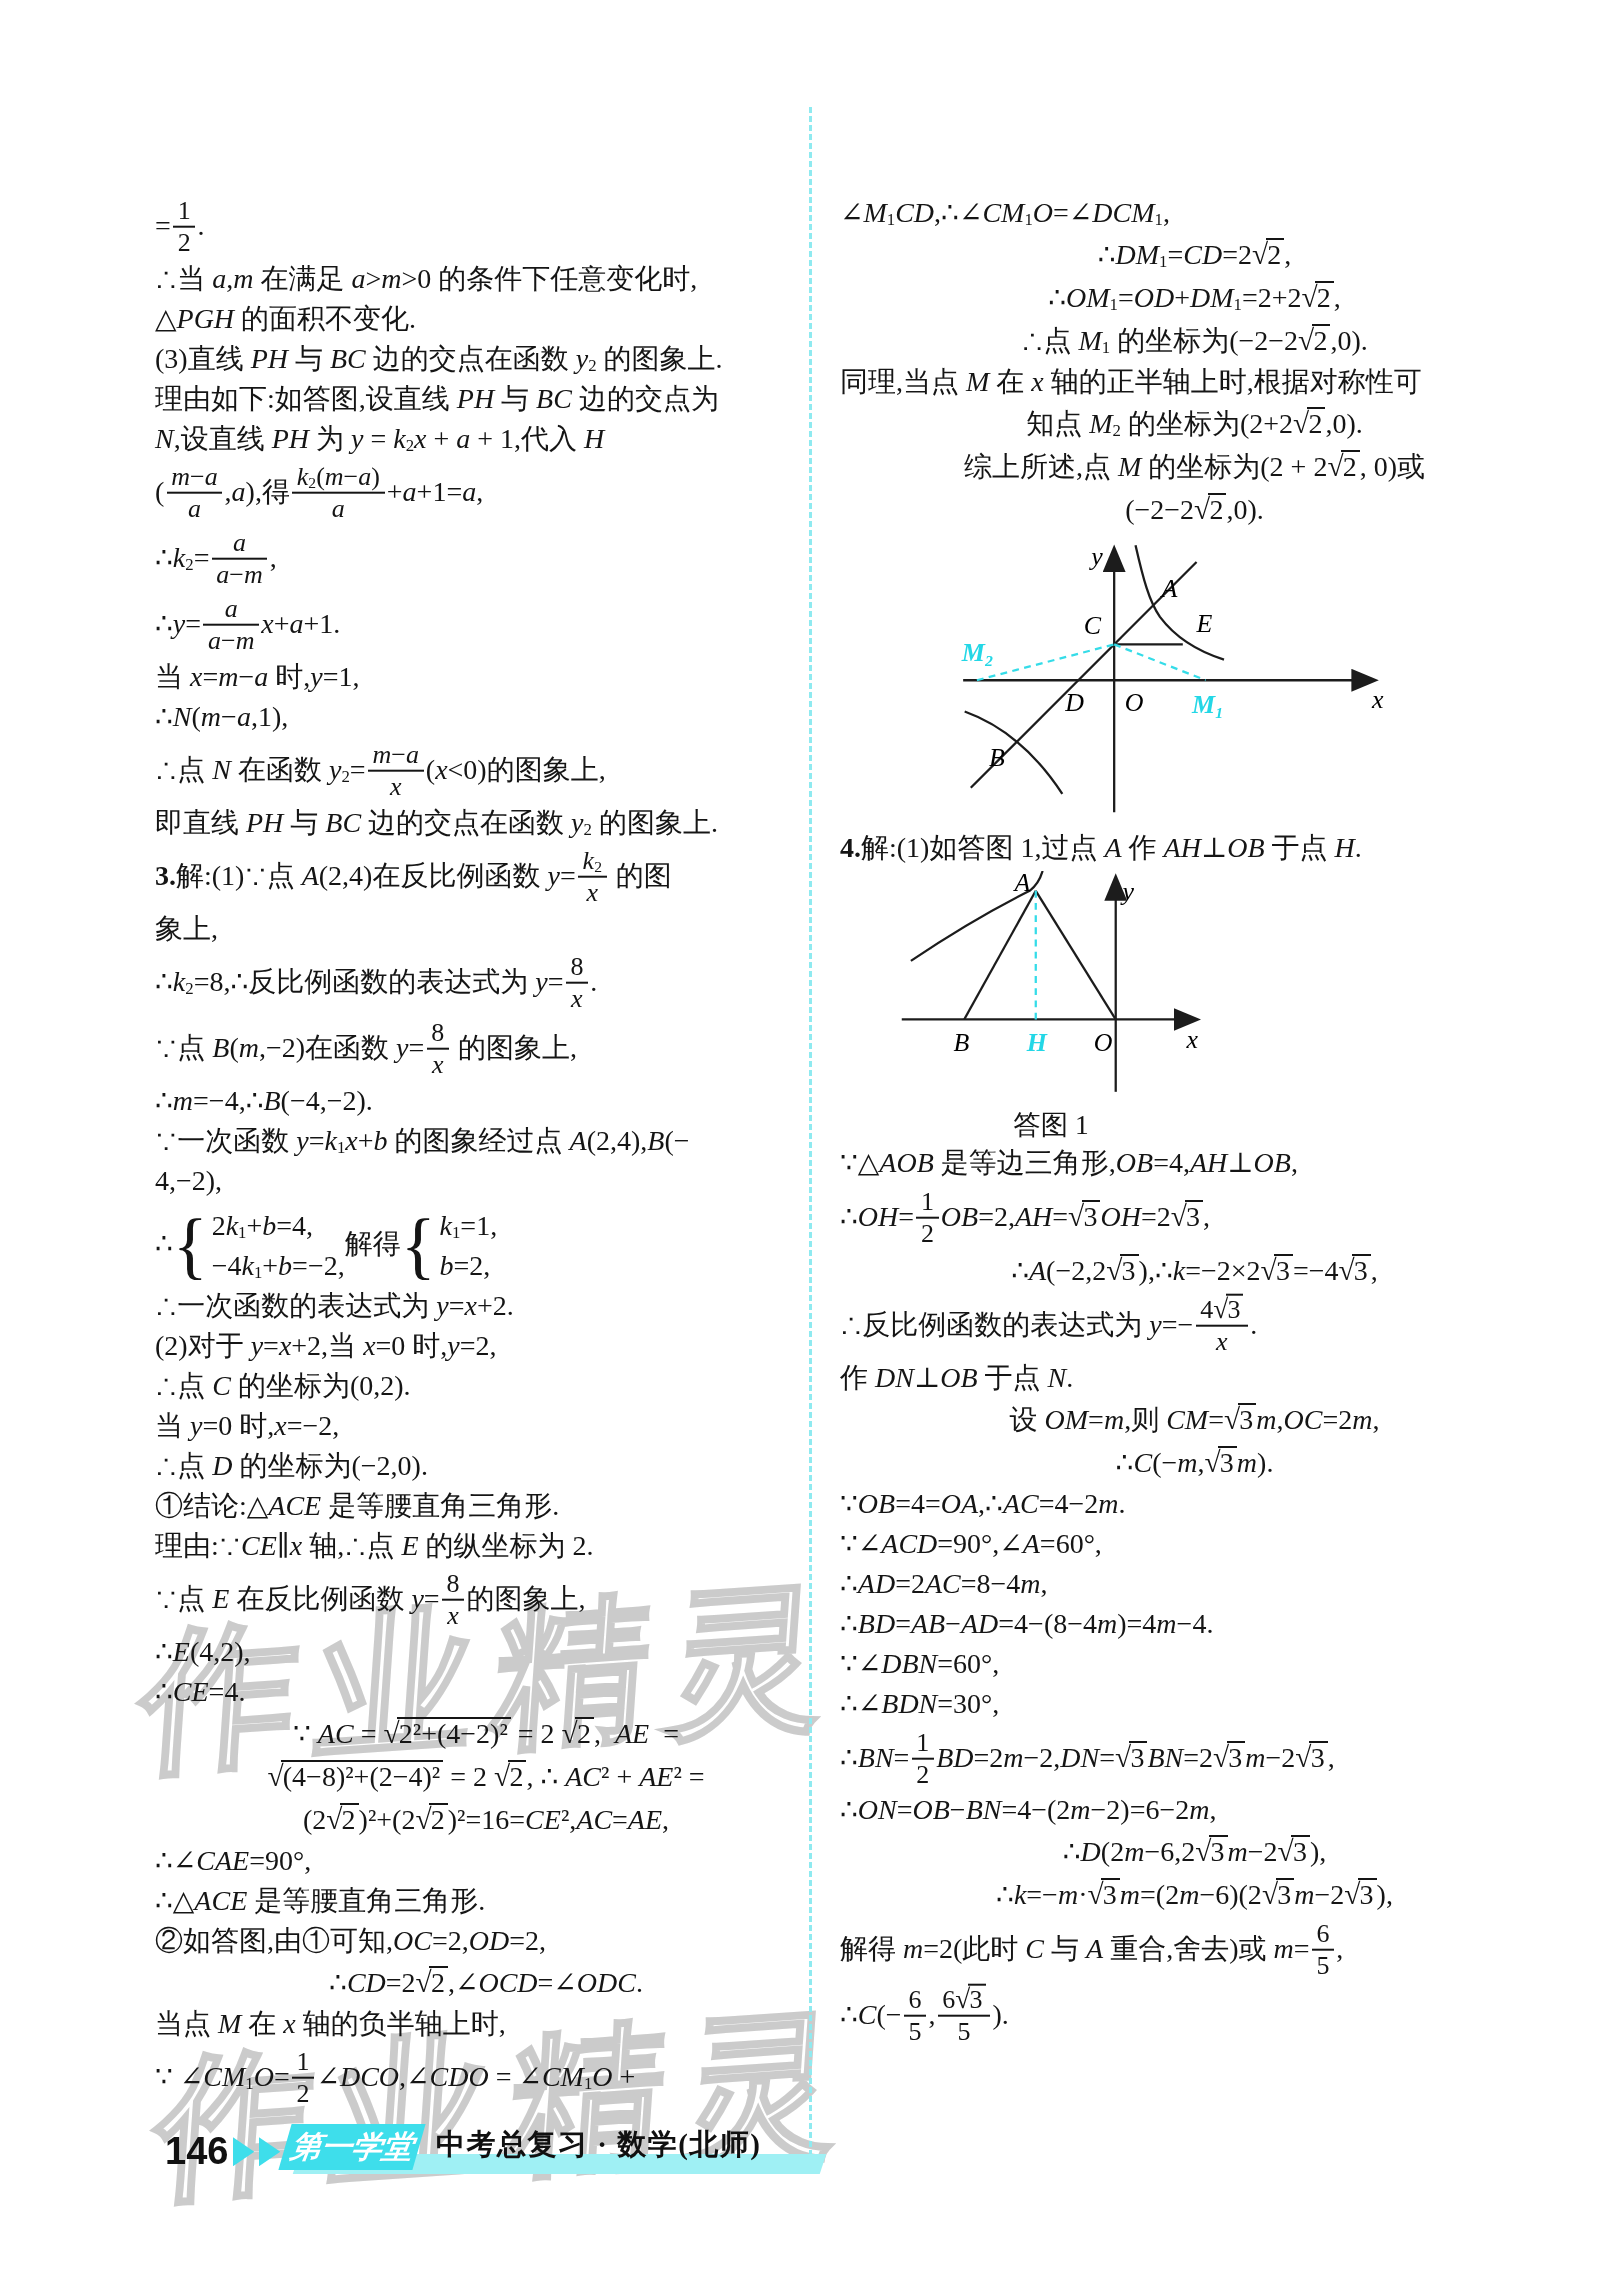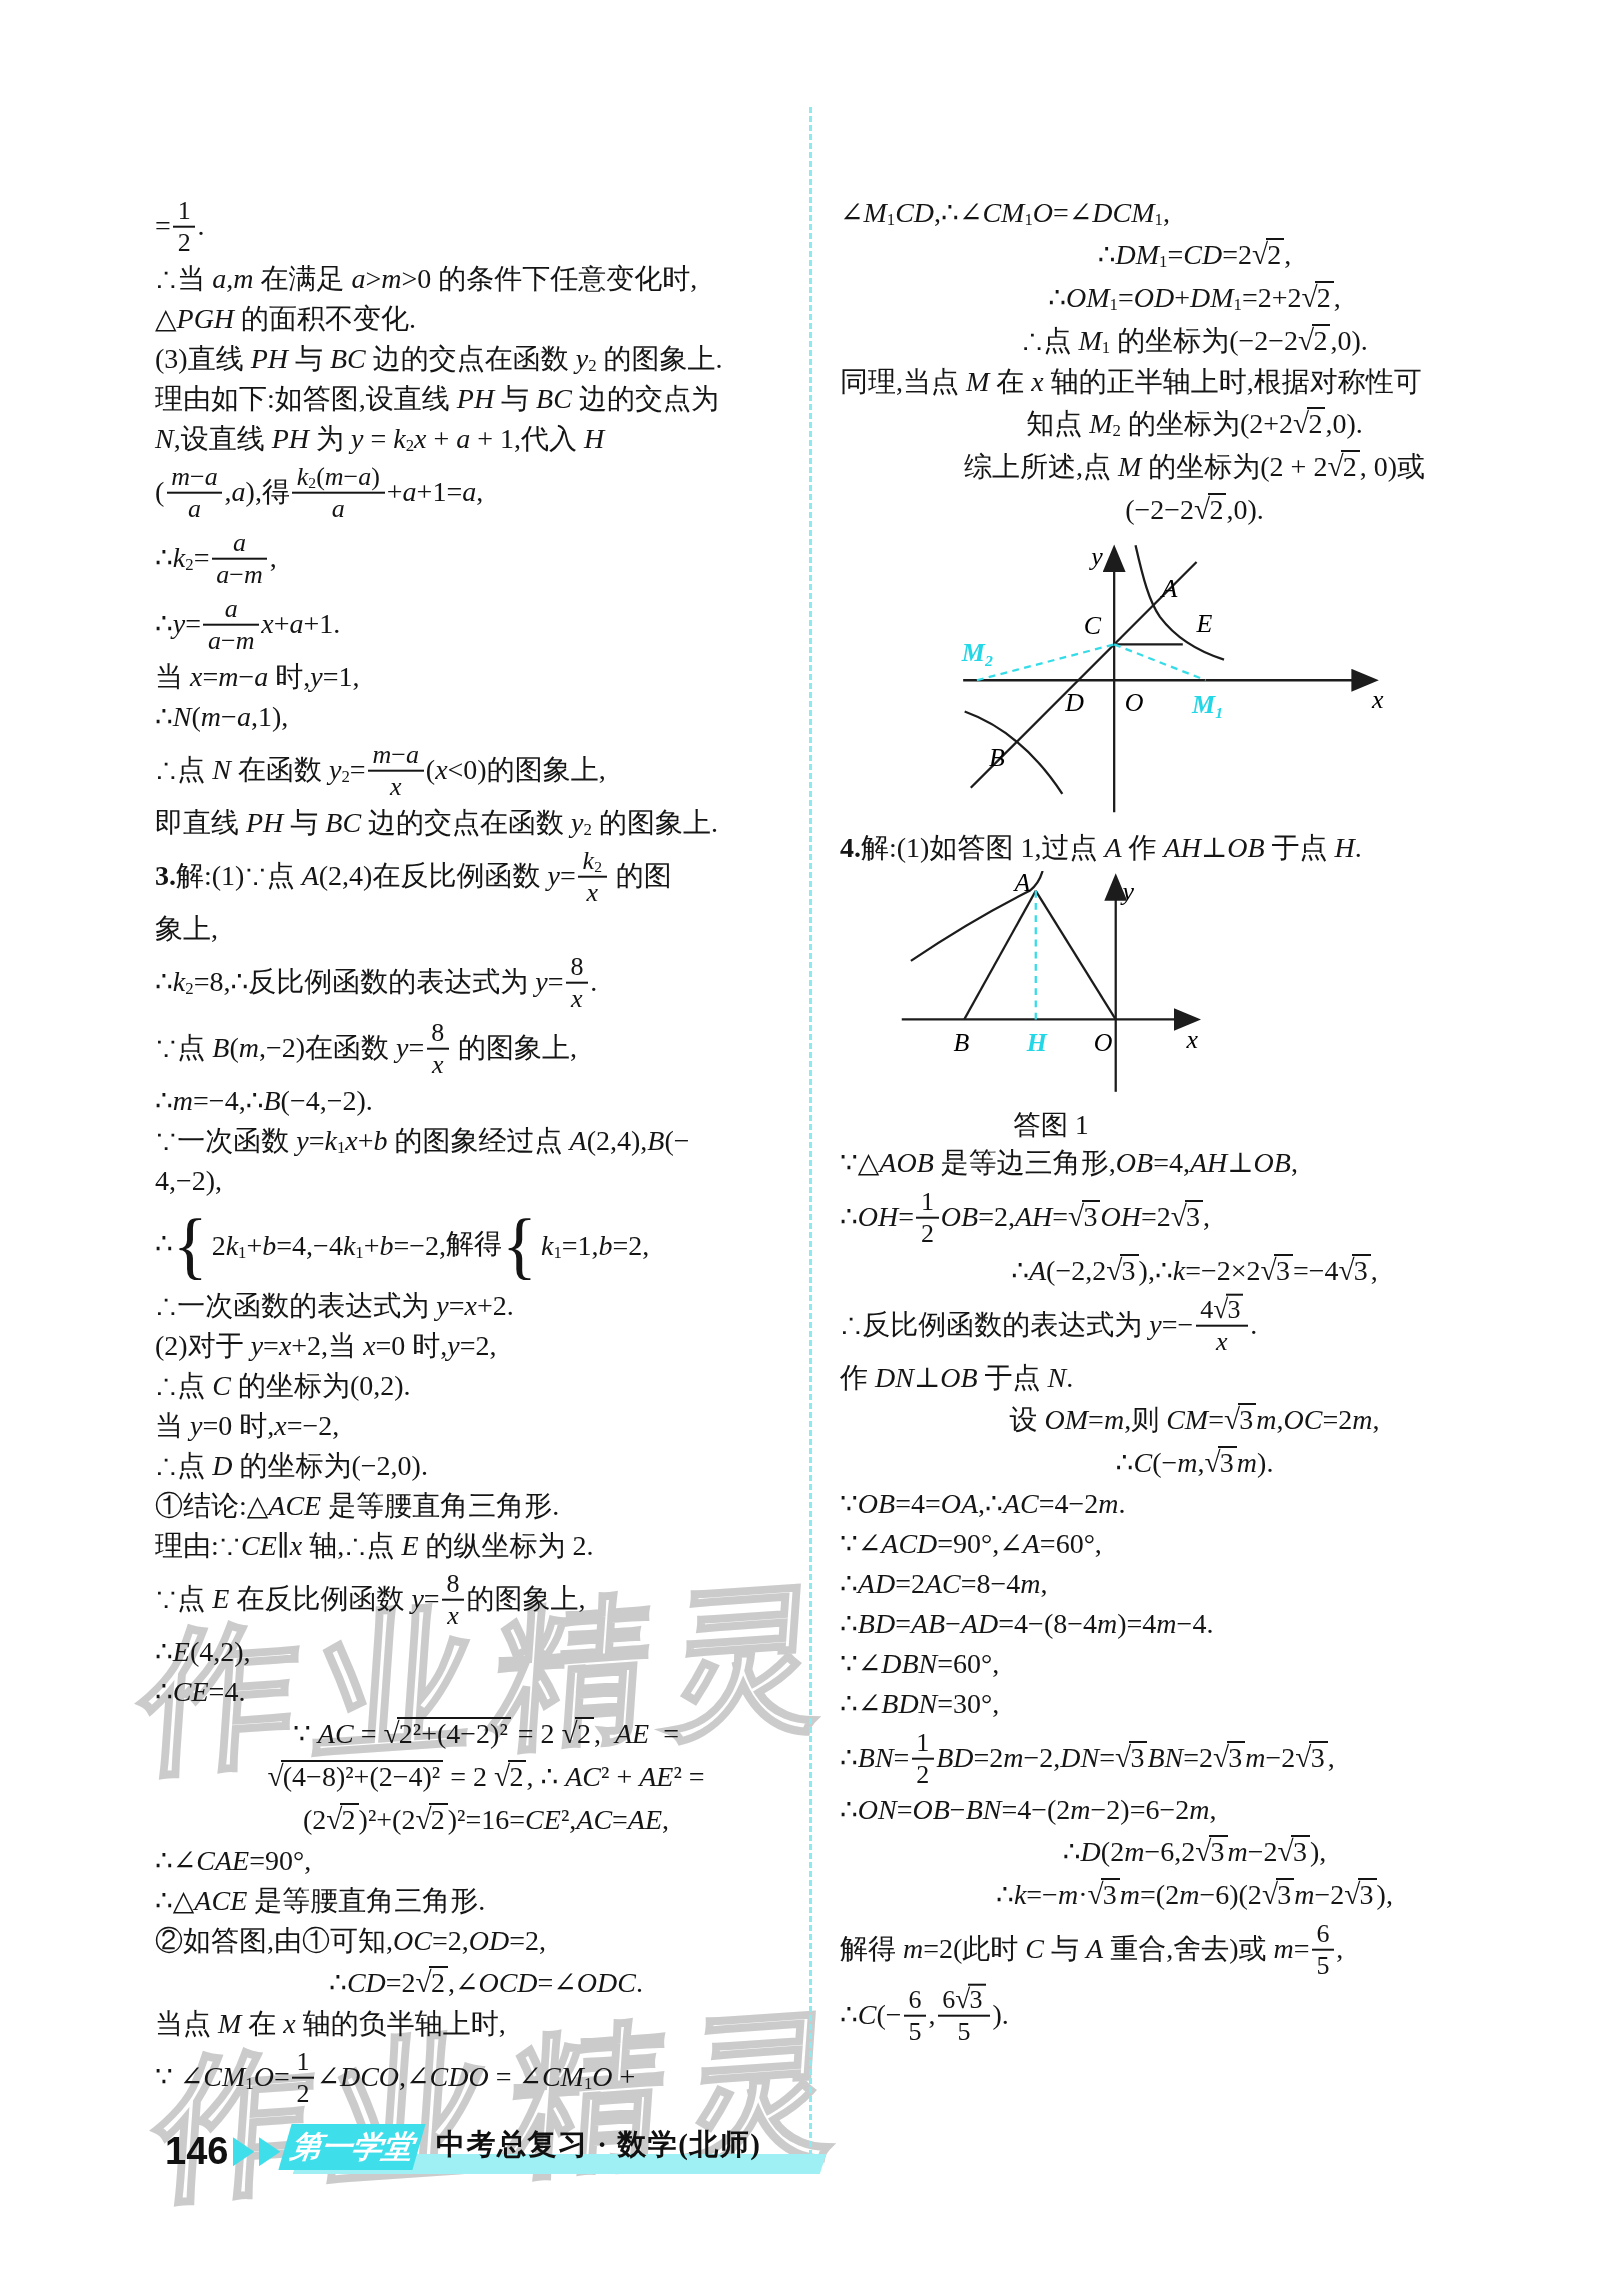--- a/index.html
+++ b/index.html
@@ -34,21 +34,21 @@
   .frac{display:inline-block;vertical-align:middle;text-align:center;
     font-size:26px;line-height:1.14;margin:0 2.3px;transform:translateY(-2.3px);}
   .fn{display:block;border-bottom:2.3px solid #151515;padding:0 4.6px;}
   .fd{display:block;padding:0 4.6px;}
   .sqrt{white-space:nowrap;}
   .rs{font-size:1.05em;}
   .rd{display:inline-block;border-top:2.3px solid #151515;padding:0 3px 0 1.5px;
     margin-left:-2.3px;line-height:1.06;}
   .cases{display:inline-flex;align-items:center;vertical-align:middle;transform:translateY(-1.5px);}
   .brace{font-size:73px;line-height:1;margin-right:3.8px;font-weight:400;}
-  .crows{display:inline-flex;flex-direction:row;}
+  .crows{display:inline-flex;flex-direction:column;}
   .crow{display:block;height:40px;line-height:40px;font-size:28px;white-space:pre;}
   
   .figwrap{position:relative;}
   #fig1{margin:7.6px 0 1.5px 114px;}
   #fig2{margin:3px 0 0 47px;width:328px;text-align:center;}
   .figcaption{font-size:27.4px;height:35px;line-height:35px;font-family:Liberation Serif, serif;}
   svg text{font-family:"Liberation Serif","DejaVu Serif",serif;font-size:34px;font-style:italic;}
   svg text.cy{fill:#23d7e6;font-weight:700;}
   
   .footer{position:absolute;left:0;top:2119px;width:1620px;height:69px;z-index:3;padding-left:32px;}

